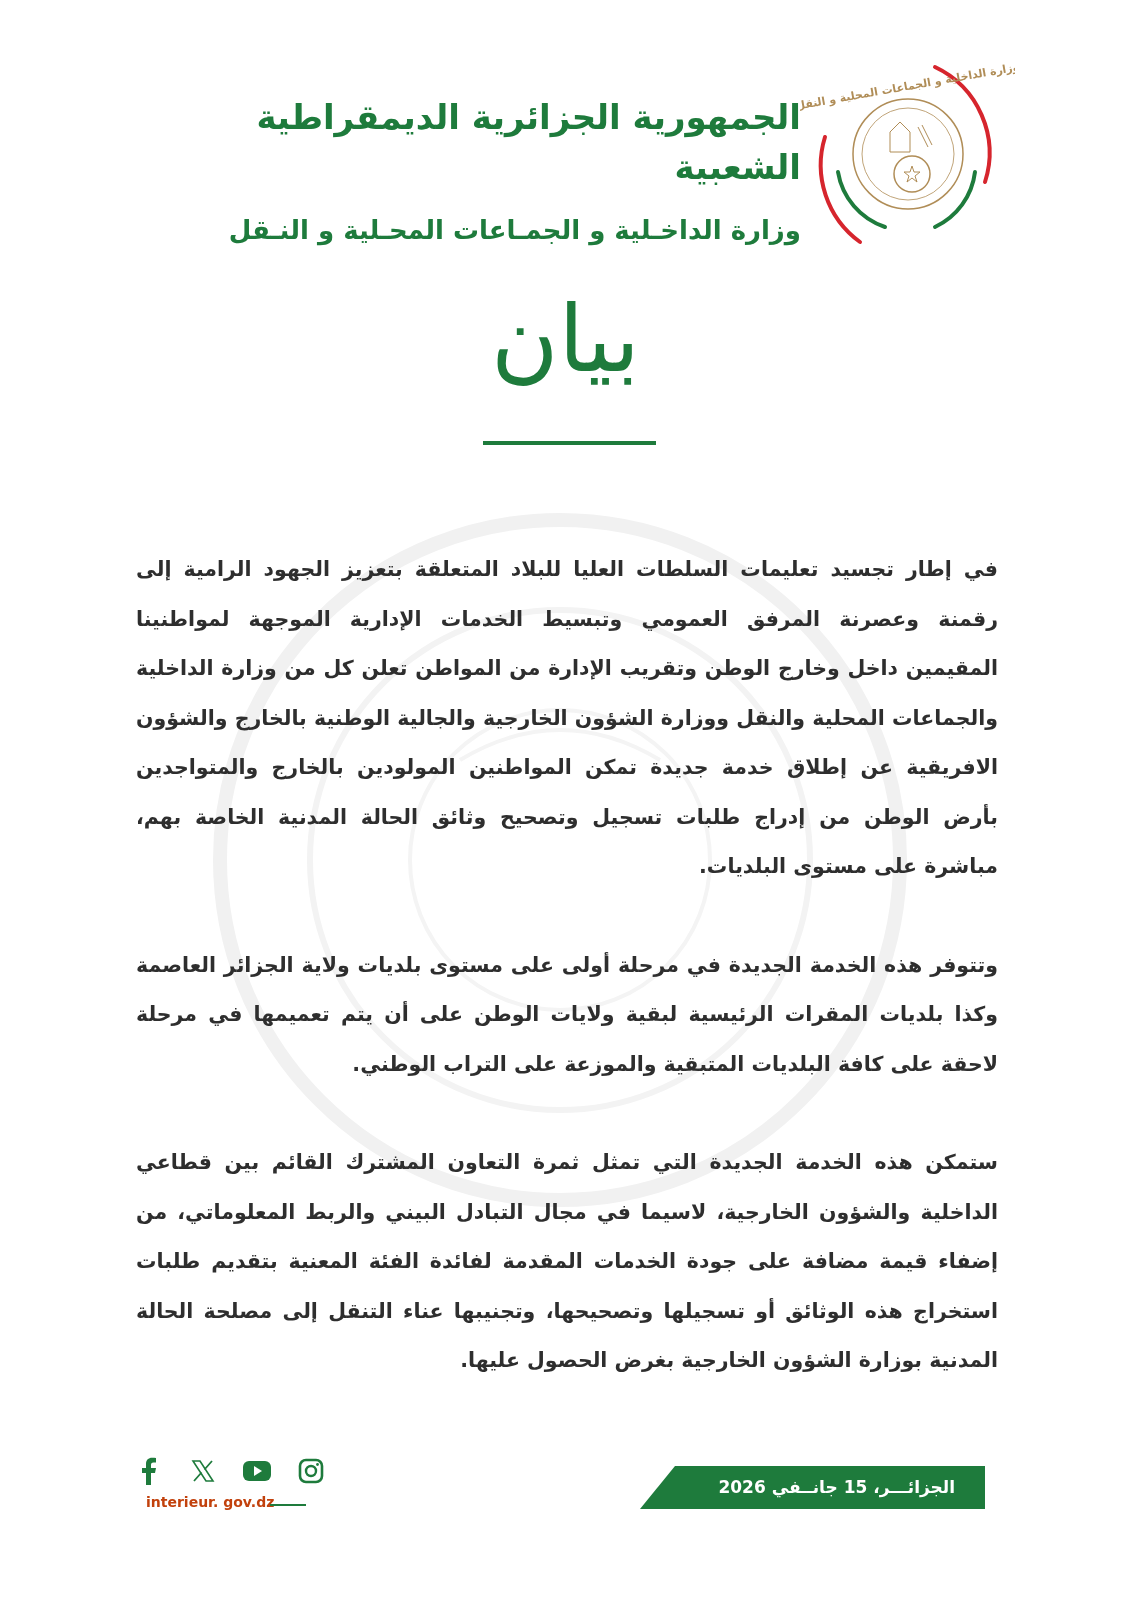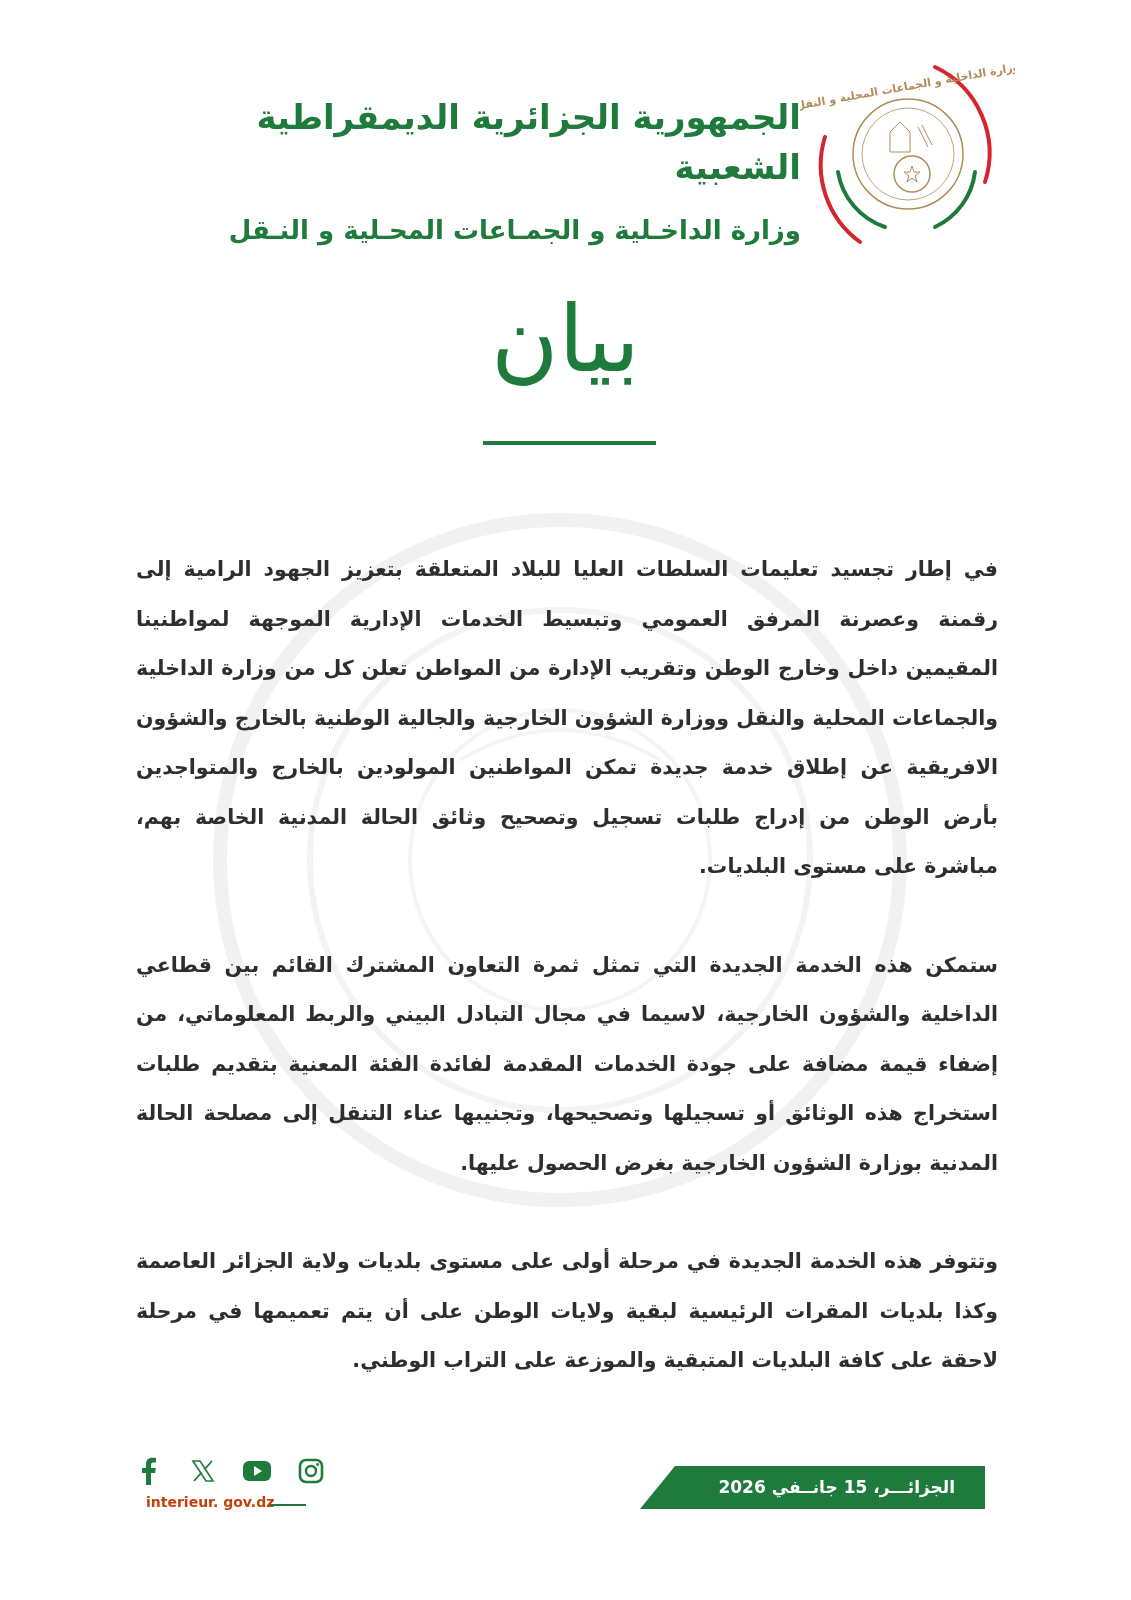--- a/index.html
+++ b/index.html
@@ -91,22 +91,22 @@
   <path d="M90 70 L100 60 L110 70 L110 90 L90 90 Z" fill="none" stroke="#b08d57" stroke-width="1"></path>
   <path d="M118 65 L128 85 M122 63 L132 83" stroke="#b08d57" stroke-width="1"></path>
   <text x="108" y="28" font-size="11" fill="#b08d57" text-anchor="middle" font-weight="bold" font-family="DejaVu Sans, sans-serif" transform="rotate(-10 108 28)">وزارة الداخلية و الجماعات المحلية و النقل</text>
 </svg>
 
 <div class="doc-title">بيان</div>
 <div class="title-rule"></div>
 
 <div class="body-text">
   <p>في إطار تجسيد تعليمات السلطات العليا للبلاد المتعلقة بتعزيز الجهود الرامية إلى رقمنة وعصرنة المرفق العمومي وتبسيط الخدمات الإدارية الموجهة لمواطنينا المقيمين داخل وخارج الوطن وتقريب الإدارة من المواطن تعلن كل من وزارة الداخلية والجماعات المحلية والنقل ووزارة الشؤون الخارجية والجالية الوطنية بالخارج والشؤون الافريقية عن إطلاق خدمة جديدة تمكن المواطنين المولودين بالخارج والمتواجدين بأرض الوطن من إدراج طلبات تسجيل وتصحيح وثائق الحالة المدنية الخاصة بهم، مباشرة على مستوى البلديات.</p>
+  <p>وتتوفر هذه الخدمة الجديدة في مرحلة أولى على مستوى بلديات ولاية الجزائر العاصمة وكذا بلديات المقرات الرئيسية لبقية ولايات الوطن على أن يتم تعميمها في مرحلة لاحقة على كافة البلديات المتبقية والموزعة على التراب الوطني.</p>
   <p>ستمكن هذه الخدمة الجديدة التي تمثل ثمرة التعاون المشترك القائم بين قطاعي الداخلية والشؤون الخارجية، لاسيما في مجال التبادل البيني والربط المعلوماتي، من إضفاء قيمة مضافة على جودة الخدمات المقدمة لفائدة الفئة المعنية بتقديم طلبات استخراج هذه الوثائق أو تسجيلها وتصحيحها، وتجنيبها عناء التنقل إلى مصلحة الحالة المدنية بوزارة الشؤون الخارجية بغرض الحصول عليها.</p>
-  <p>وتتوفر هذه الخدمة الجديدة في مرحلة أولى على مستوى بلديات ولاية الجزائر العاصمة وكذا بلديات المقرات الرئيسية لبقية ولايات الوطن على أن يتم تعميمها في مرحلة لاحقة على كافة البلديات المتبقية والموزعة على التراب الوطني.</p>
 </div>
 
 <div class="footer-social">
   <span class="social-icon">
     <svg width="16" height="28" viewBox="0 0 16 28">
         <path d="M10 28 V16 H14 L15 11 H10 V8 C10 6.5 10.5 5.5 12.5 5.5 H15 V1 C14 0.8 12.5 0.7 11 0.7 C7.5 0.7 5 2.8 5 7 V11 H1 V16 H5 V28 Z" fill="#1e7b3c"></path>
       </svg>
   </span>
   <span class="social-icon">
     <svg width="24" height="24" viewBox="0 0 24 24">

